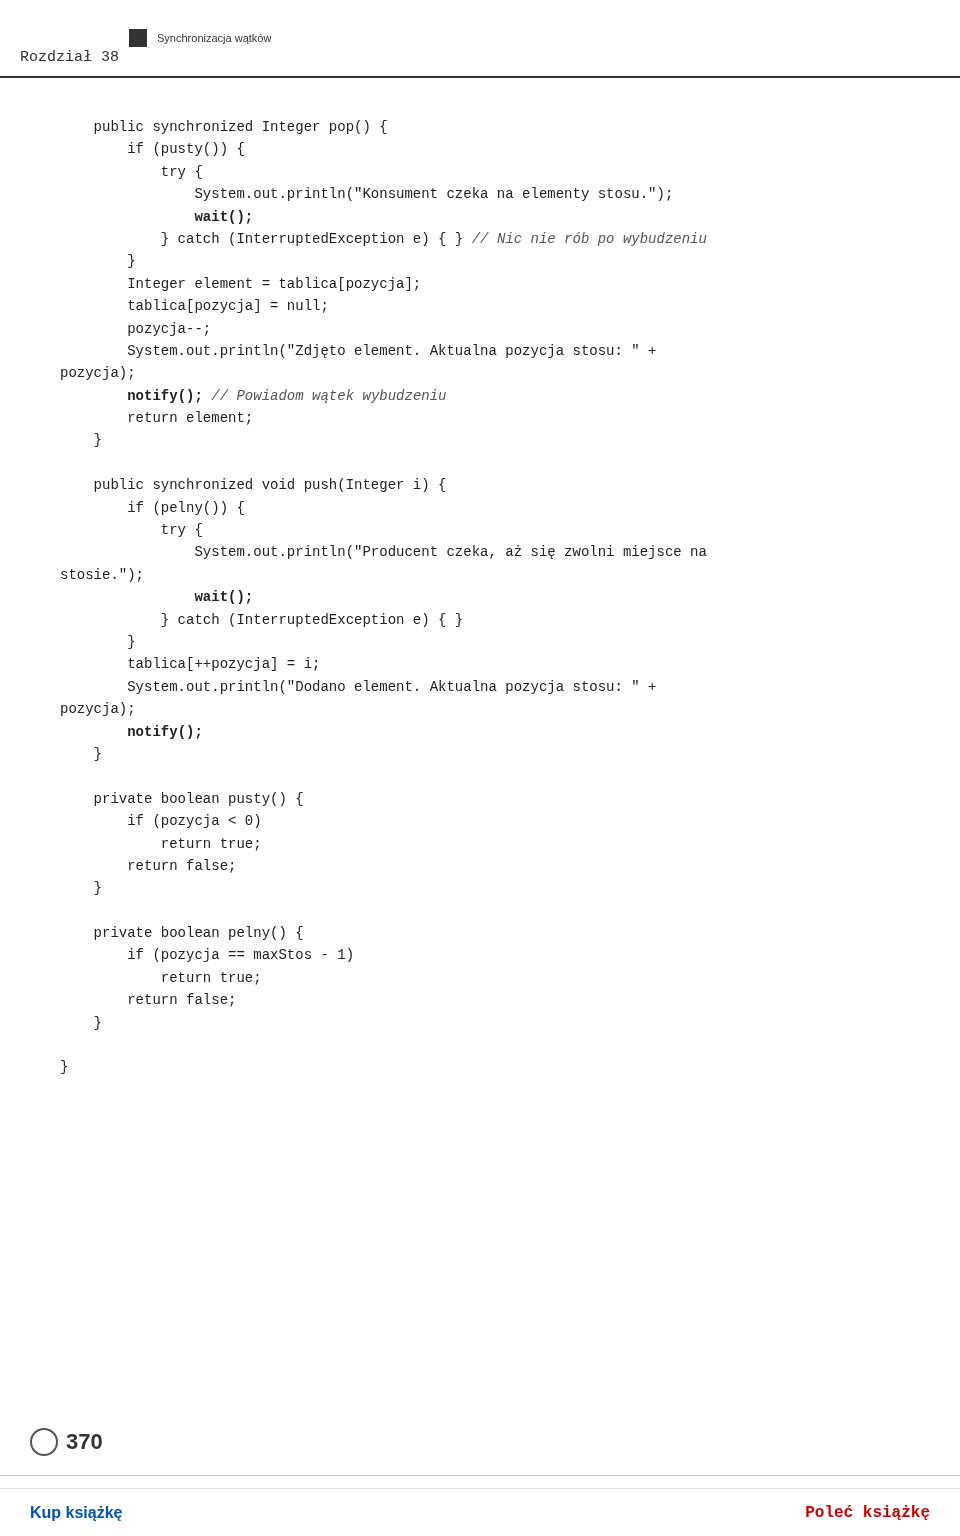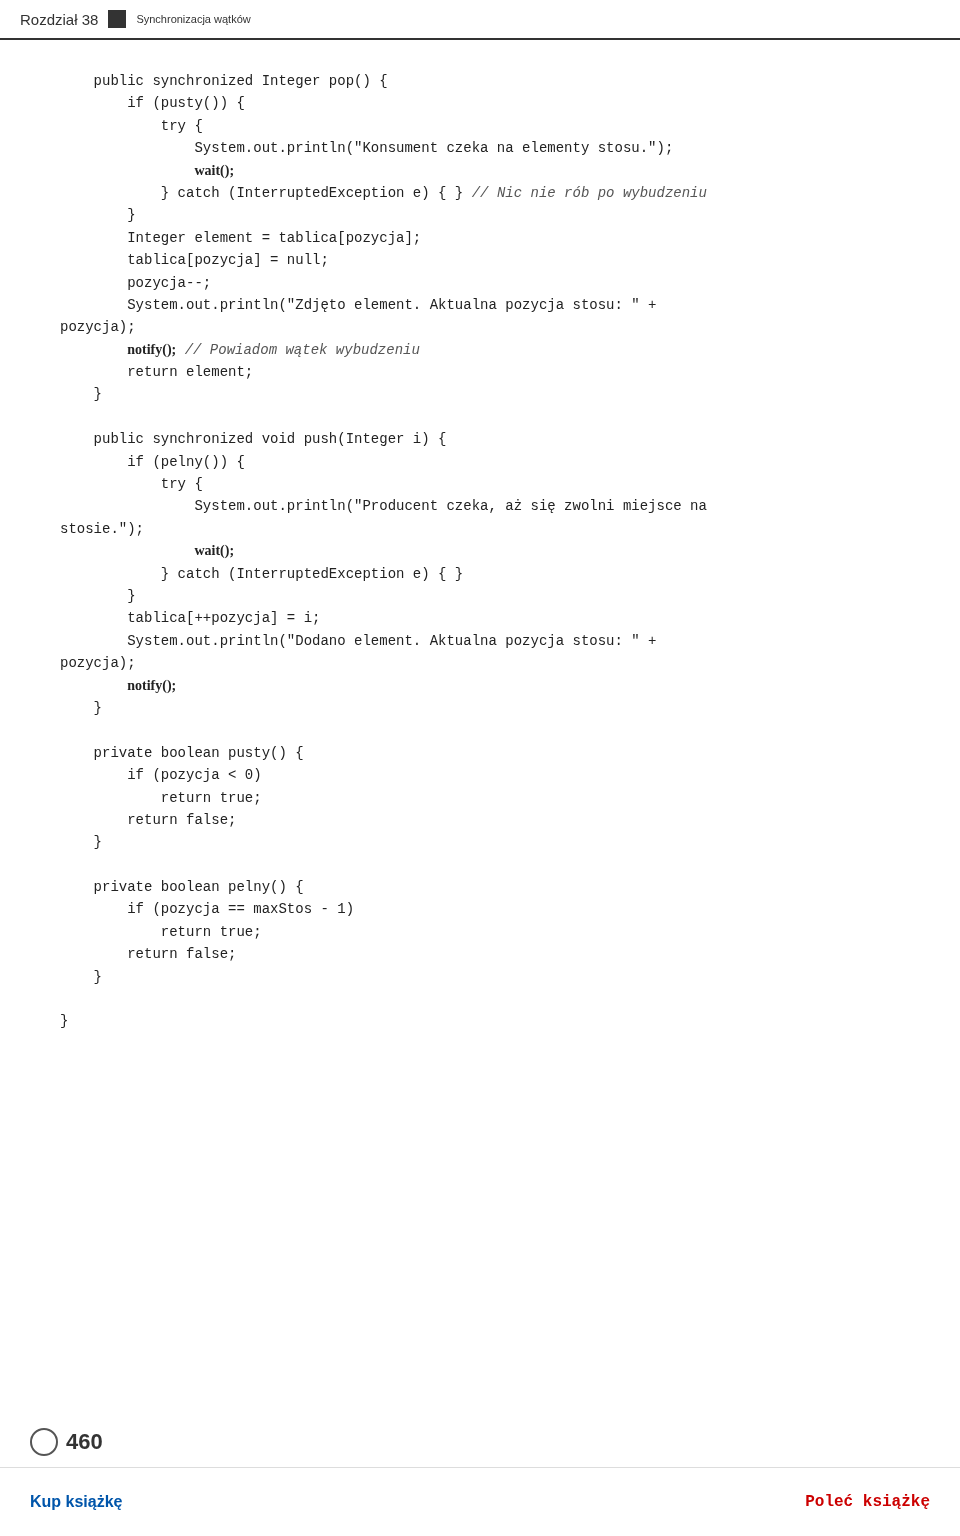--- a/index.html
+++ b/index.html
@@ -21,21 +21,22 @@
       display: flex;
       align-items: center;
       padding: 10px 20px;
       border-bottom: 2px solid #333;
       background: #fff;
     }
 
     .header-chapter {
       font-size: 15px;
       color: #333;
-      font-family: Liberation Sans, sans-serif;
+      font-family: Liberation Mono, monospace;
+      margin-top: 39px;
     }
 
     .header-separator {
       display: inline-block;
       width: 18px;
       height: 18px;
       background: #333;
       margin: 0 10px;
       vertical-align: middle;
     }
@@ -43,34 +44,34 @@
     .header-title {
       font-size: 11px;
       color: #333;
       font-family: Arial, sans-serif;
     }
 
     
     .code-container {
       padding: 30px 40px 30px 60px;
       background: #fff;
+      margin-top: 8px;
     }
 
     pre.code-block {
       font-family: 'Courier New', Courier, monospace;
       font-size: 14px;
       line-height: 1.6;
       color: #222;
       white-space: pre;
       background: #fff;
     }
 
     .code-bold {
       font-weight: bold;
-      font-family: Liberation Serif, serif;
     }
 
     .code-italic {
       font-style: italic;
       color: #555;
       text-align: center;
     }
 
     
     .page-footer-area {
@@ -100,21 +101,21 @@
       color: #333;
       font-weight: bold;
     }
 
     
     .bottom-bar {
       position: absolute;
       bottom: 0;
       left: 0;
       right: 0;
-      height: 69px;
+      height: 48px;
       background: #fff;
       border-top: 1px solid #ddd;
       display: flex;
       align-items: center;
       justify-content: space-between;
       padding: 0 30px;
     }
 
     .bottom-link-left {
       font-size: 16px;
@@ -193,21 +194,21 @@
         if (pozycja == maxStos - 1)
             return true;
         return false;
     }
 
 }</span></pre>
 </div>
 
 <div class="page-footer-area">
   <div class="page-number-circle"></div>
-  <span class="page-number">460</span>
+  <span class="page-number">370</span>
 </div>
 
 <div class="divider-line"></div>
 
 <div class="bottom-bar">
   <a class="bottom-link-left">Kup książkę</a>
   <a class="bottom-link-right">Poleć książkę</a>
 </div>
 
 </body></html>

